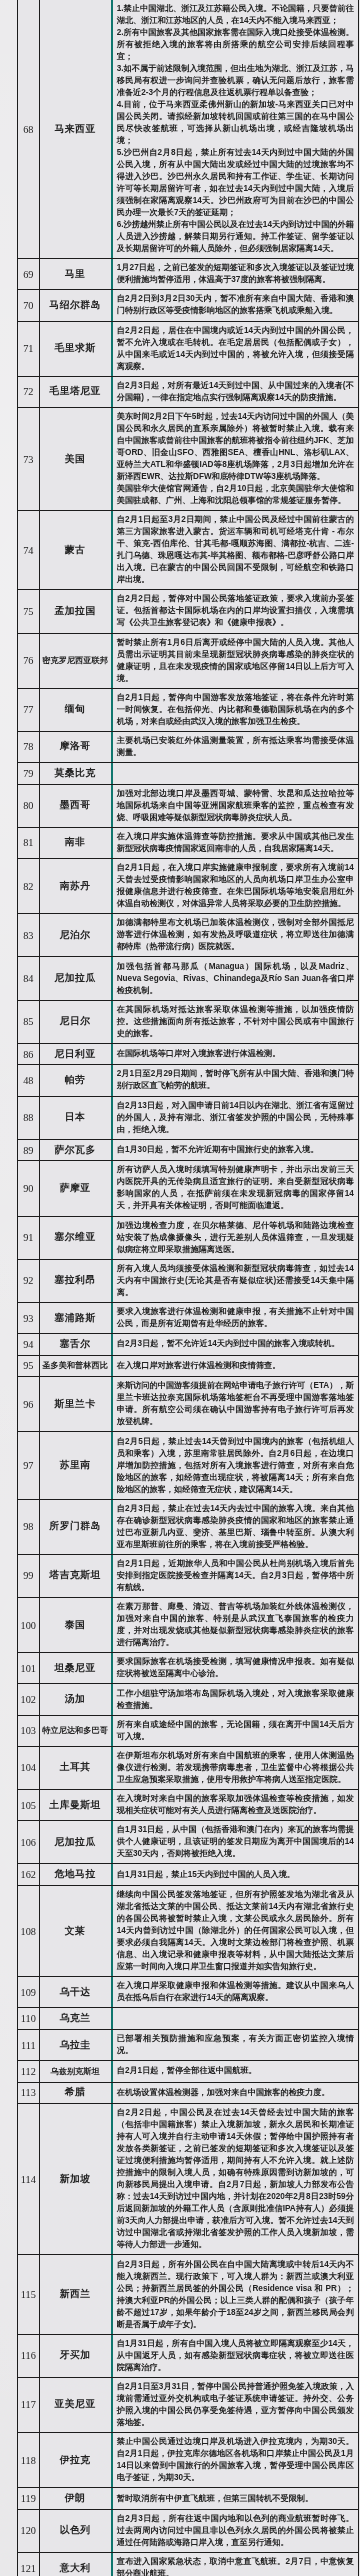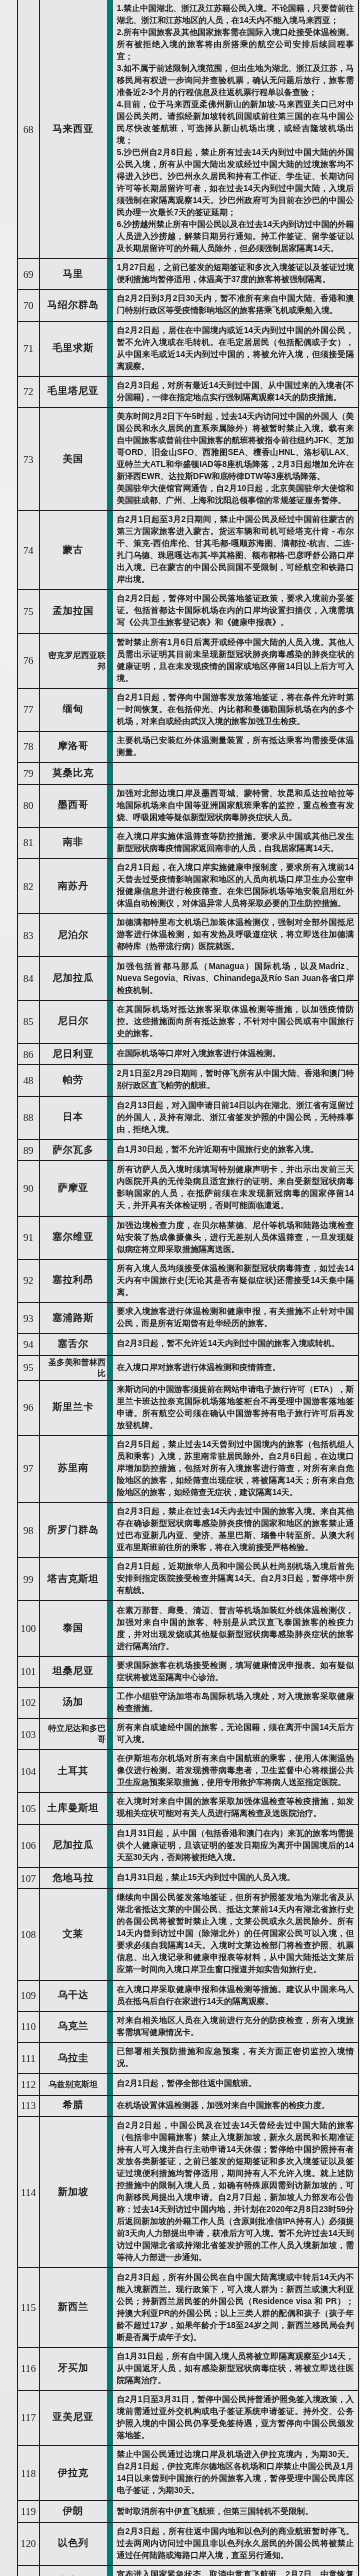--- a/index.html
+++ b/index.html
@@ -19,23 +19,23 @@
     box-sizing:border-box;
   }
   .row{ display:flex; align-items:stretch; border-bottom:1px solid #1c1c1c; background:#e7e6e9; min-height:20.6px; }
   .cell{ box-sizing:border-box; color:#232323; }
   .cell-num{
     flex:0 0 21.6px; border-right:1px solid #1c1c1c;
     display:flex; align-items:center; justify-content:center;
     font-family:"Liberation Serif", serif; font-size:10.3px;
   }
   .cell-name{
-    flex:0 0 73px; border-right:6px solid #0f766e;
+    flex:0 0 73px; border-right:2px solid #0f766e;
     display:flex; align-items:center; justify-content:center;
-    font-size:9.8px; font-weight:700; text-align:right; letter-spacing:0.5px; padding:1px;
+    font-size:9.8px; font-weight:700; text-align:left; letter-spacing:0.5px; padding:1px;
   }
   .cell-name.long{ font-size:8.2px; letter-spacing:0; }
   .cell-desc{
     flex:1 1 auto; padding:3.1px 4.1px; display:flex; align-items:center;
     font-size:8.2px; line-height:12px; font-weight:600; white-space:pre-wrap;
     text-align:justify;
   }
 </style>
 </head>
 <body>
@@ -276,41 +276,40 @@
       <div class="cell cell-desc">在入境时对来自中国的旅客采取加强体温检查等检疫措施，如发现相关症状可能对有关人员进行隔离检查及送医院治疗。</div>
     </div>
 
     <div class="row">
       <div class="cell cell-num">106</div>
       <div class="cell cell-name">尼加拉瓜</div>
       <div class="cell cell-desc">自1月31日起，从中国（包括香港和澳门在内）来瓦的旅客均需提供个人健康证明，且该证明的签发日期应为离开中国国境后的14天至30天内，否则将被拒绝入境。</div>
     </div>
 
     <div class="row">
-      <div class="cell cell-num">107</div>
+      <div class="cell cell-num">162</div>
       <div class="cell cell-name">危地马拉</div>
       <div class="cell cell-desc">自1月31日起，禁止15天内到过中国的人员入境。</div>
     </div>
 
     <div class="row">
       <div class="cell cell-num">108</div>
       <div class="cell cell-name">文莱</div>
       <div class="cell cell-desc">继续向中国公民签发落地签证，但所有护照签发地为湖北省及从湖北省抵达文莱的中国公民、抵达文莱前14天内有湖北省旅行史的各国公民将被暂时禁止入境，文莱公民或永久居民除外。所有14天内曾到访过中国（除湖北外）的任何国家公民可以入境，但要求必须自我隔离14天。入境时文莱边检部门将检查护照、机票信息、出入境记录和健康申报表等材料，从中国大陆抵达文莱后应第一时间向入境口岸卫生窗口报道并如实告知旅行史。</div>
     </div>
 
     <div class="row">
       <div class="cell cell-num">109</div>
       <div class="cell cell-name">乌干达</div>
       <div class="cell cell-desc">在入境口岸采取健康申报和体温检测等措施。建议从中国来乌人员在抵乌后自行在家进行14天的隔离观察。</div>
     </div>
 
     <div class="row">
       <div class="cell cell-num">110</div>
       <div class="cell cell-name">乌克兰</div>
-      <div class="cell cell-desc">对来自相关地区人员在入境前进行充分的防疫检查，所有入境旅客需填写健康情况卡。</div>
     </div>
 
     <div class="row">
       <div class="cell cell-num">111</div>
       <div class="cell cell-name">乌拉圭</div>
       <div class="cell cell-desc">已部署相关预防措施和应急预案，有关方面正密切监控入境情况。</div>
     </div>
 
     <div class="row">
       <div class="cell cell-num">112</div>

